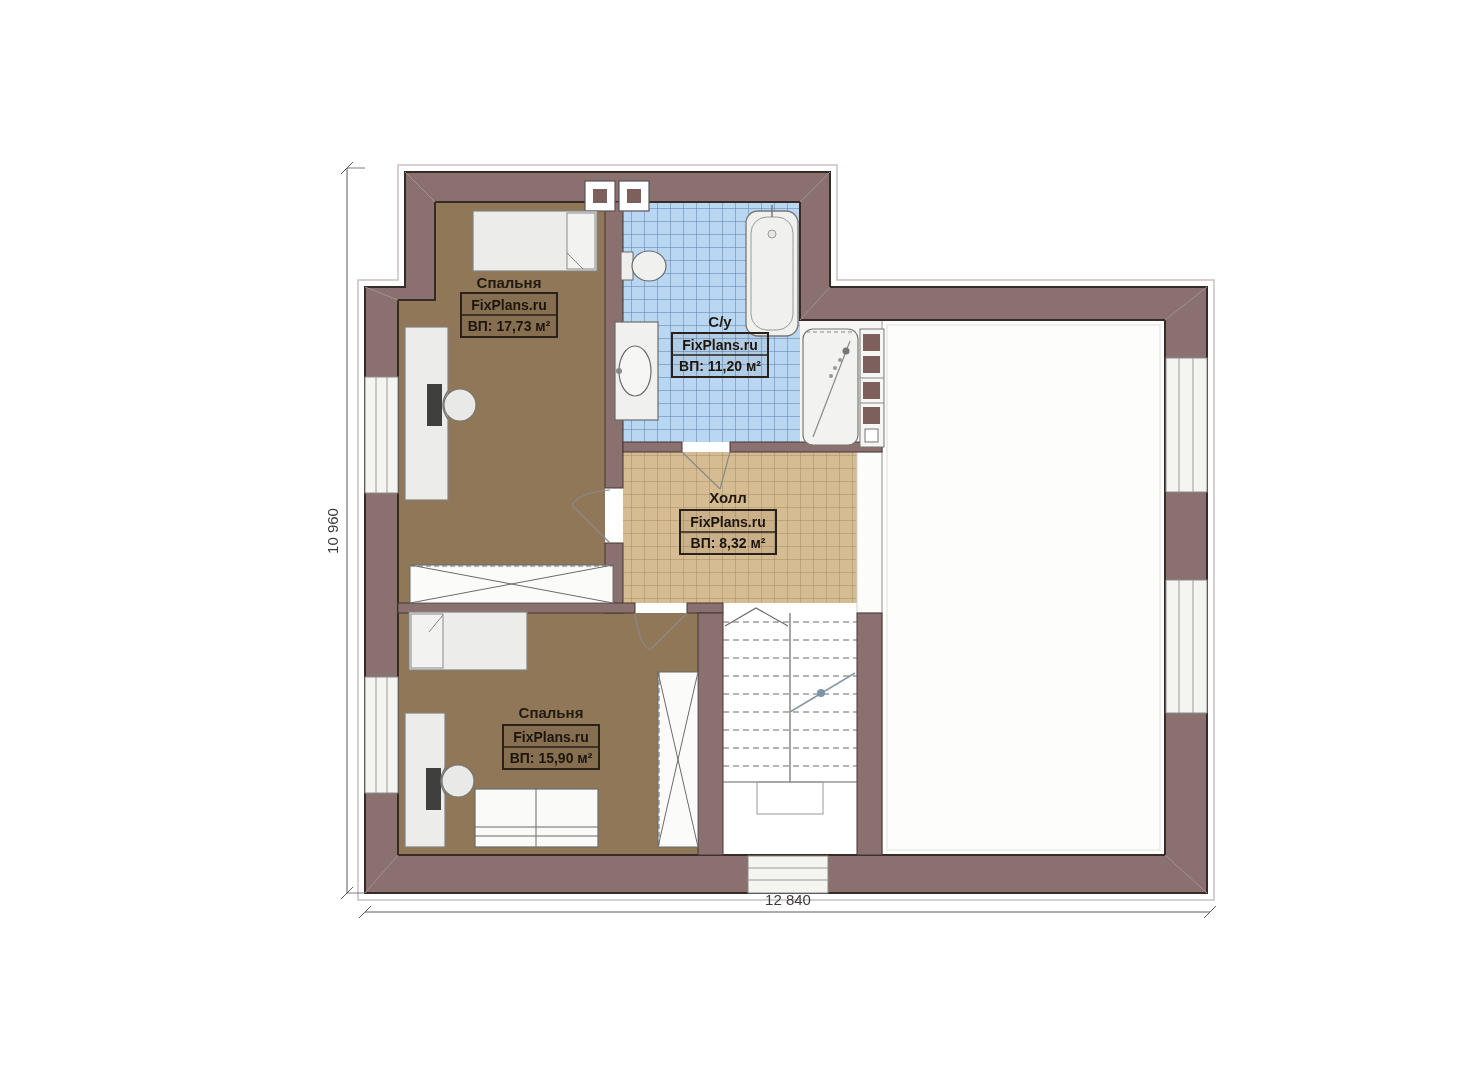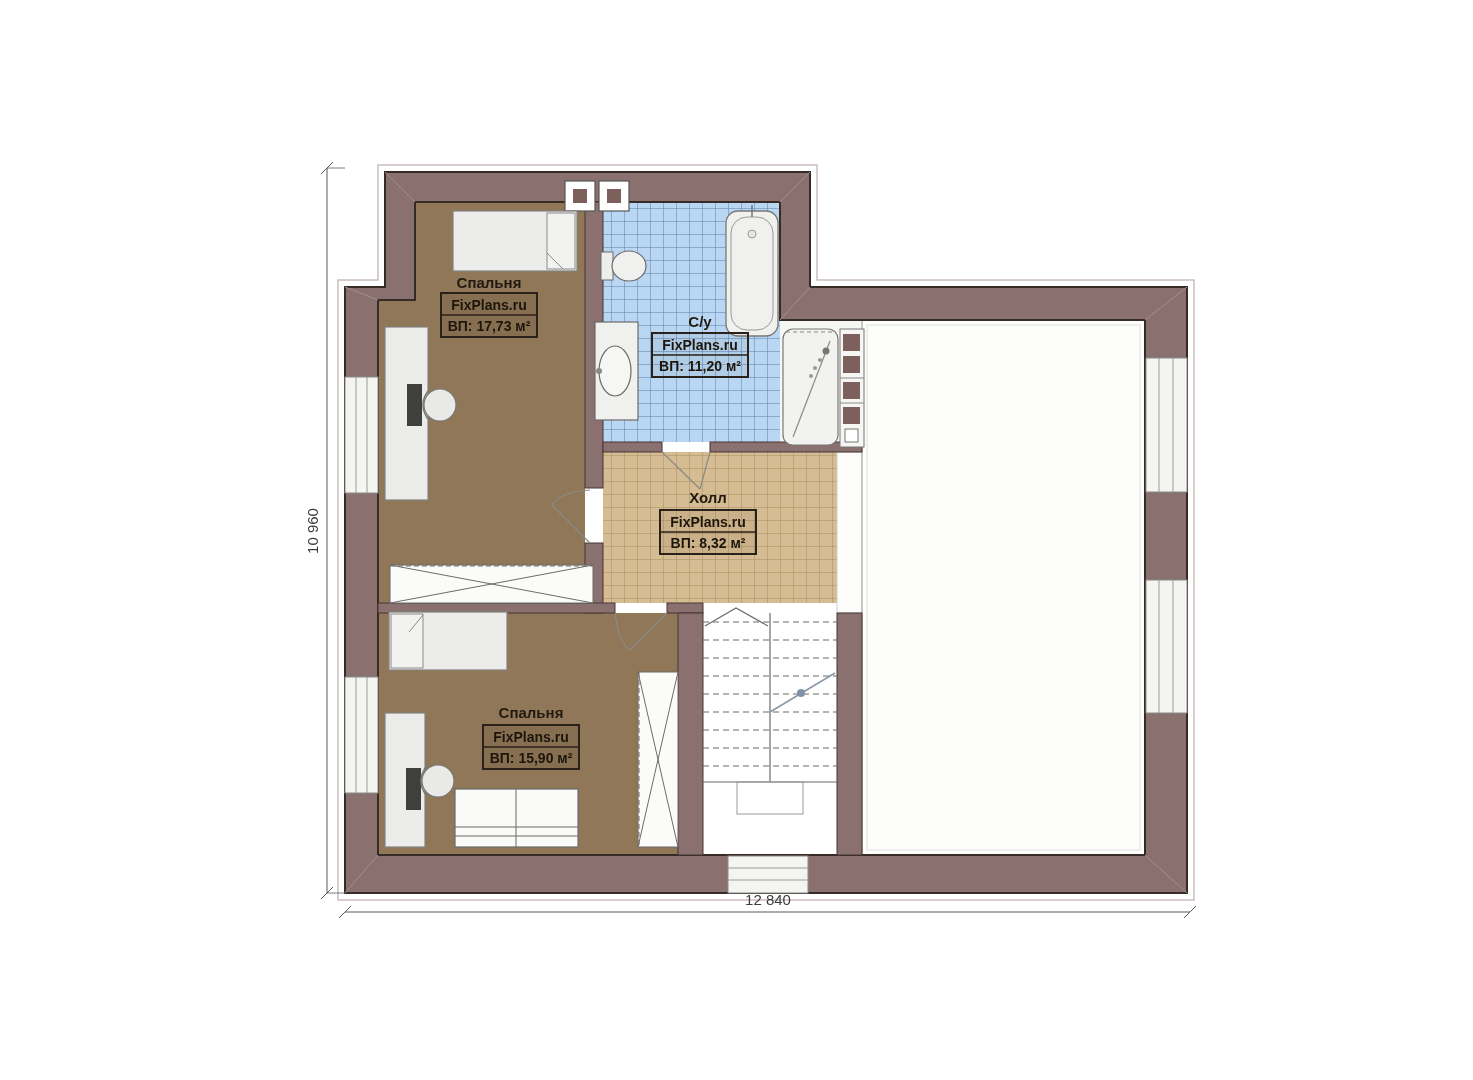--- a/index.html
+++ b/index.html
@@ -1,17 +1,17 @@
 <!DOCTYPE html>
 <html><head>
 <meta charset="utf-8">
 <style>
   html,body{margin:0;padding:0;background:#ffffff;}
   #stage{position:relative;width:1203px;height:1080px;background:#ffffff;overflow:hidden;
-         font-family:"Liberation Sans","DejaVu Sans",sans-serif;}
+         font-family:"Liberation Sans","DejaVu Sans",sans-serif;margin-left:20px;}
   svg{display:block;}
   text{font-family:"Liberation Sans","DejaVu Sans",sans-serif;}
   .room-name{font-size:15px;font-weight:bold;fill:#221a10;}
   .box-text{font-size:14px;font-weight:bold;fill:#1d150c;}
   .dim-text{font-size:15px;fill:#3c3c3c;}
 </style>
 </head>
 <body>
 
 <div id="stage">

